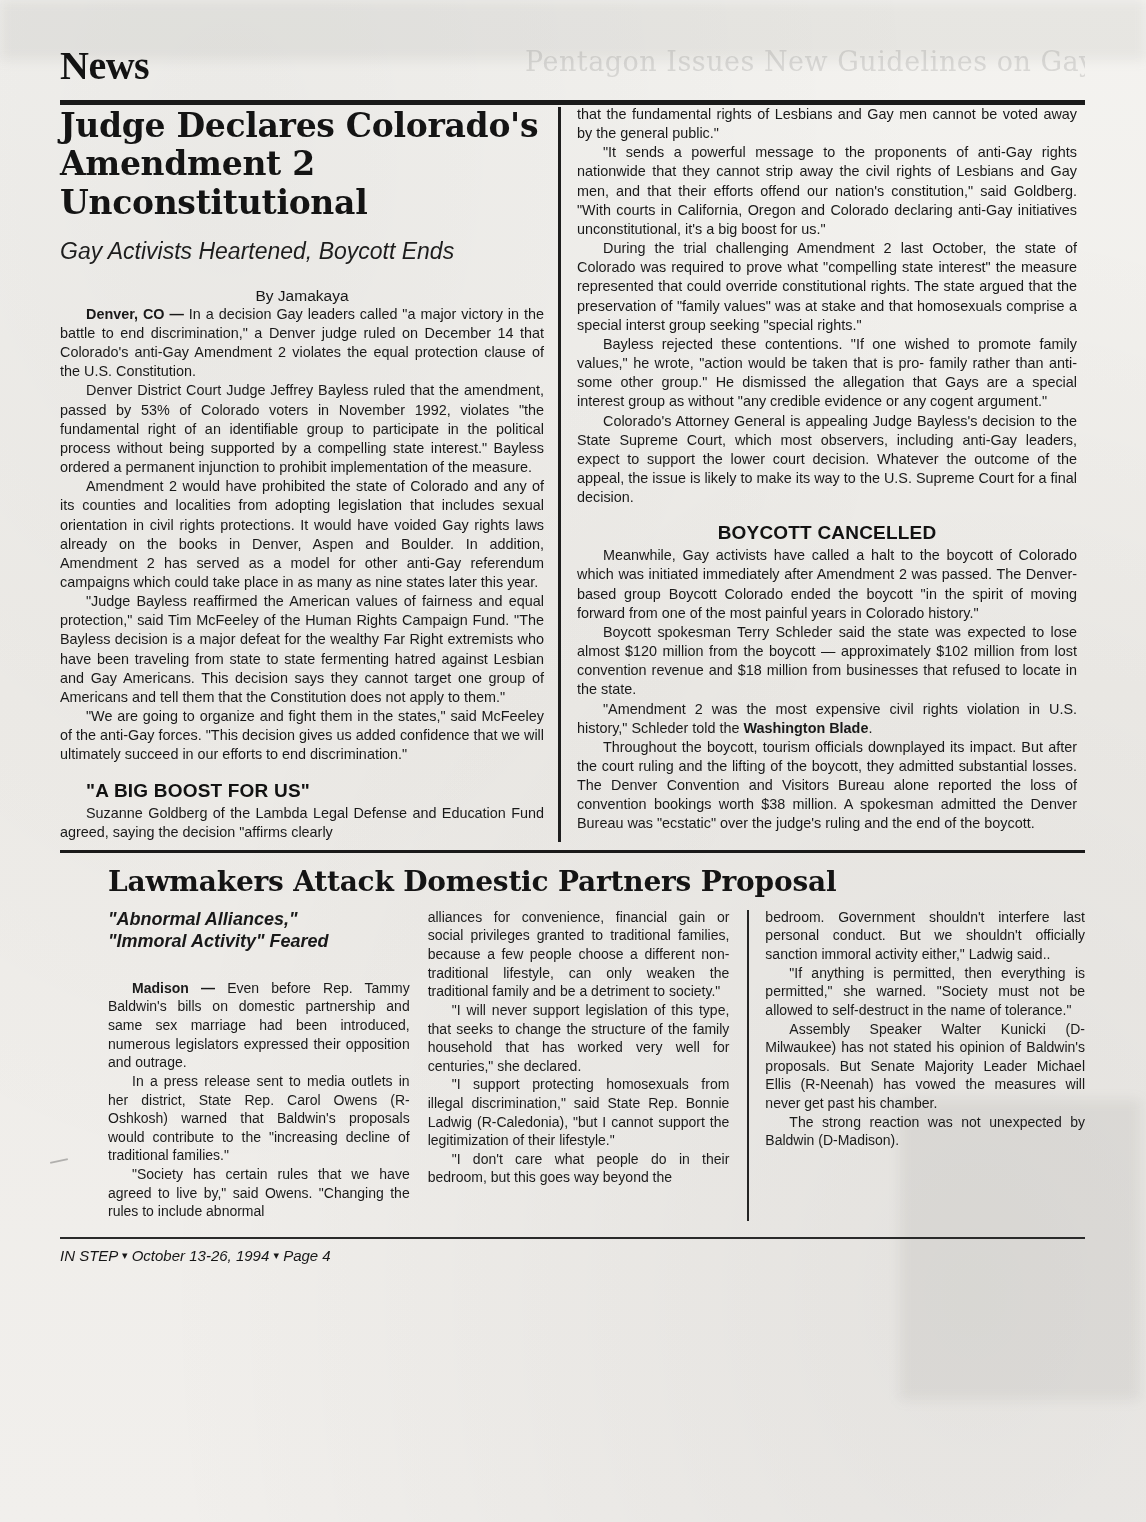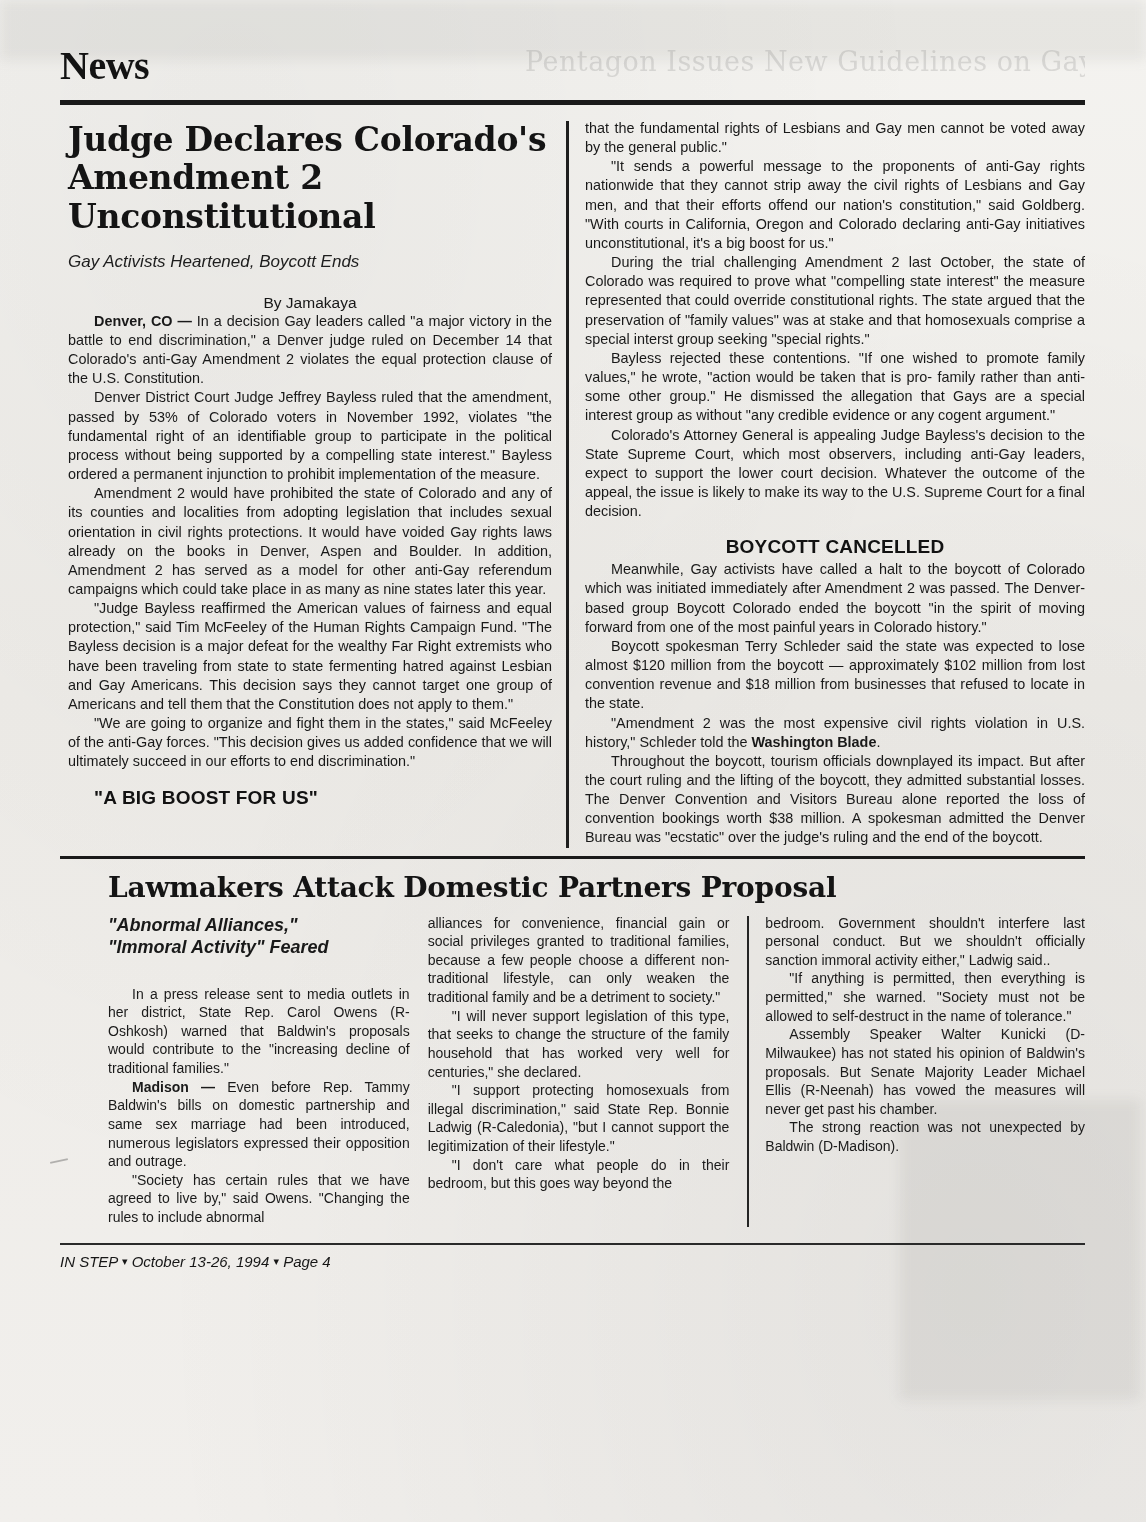--- a/index.html
+++ b/index.html
@@ -63,24 +63,22 @@
   }
   .rule-med {
     height: 3px;
     background: #1a1a1a;
     margin-top: 8px;
   }
 
   
   .story1 {
     position: relative;
-    margin-top: 14px;
     display: flex;
     gap: 0;
-    justify-content: flex-end;
   }
   .col-left {
     width: 498px;
     padding-right: 14px;
     box-sizing: border-box;
   }
   .vline {
     width: 3px;
     background: #1e1e1e;
     margin: 2px 16px 0 0;
@@ -95,21 +93,21 @@
     font-weight: bold;
     font-size: 33px;
     line-height: 1.16;
     margin: 2px 0 0 0;
     color: #141414;
     letter-spacing: -0.3px;
   }
   .subhead {
     font-family: "Liberation Sans", sans-serif;
     font-style: italic;
-    font-size: 17px;
+    font-size: 23px;
     margin-top: 16px;
     color: #1d1d1d;
   }
   .byline {
     text-align: center;
     font-size: 15.5px;
     margin-top: 22px;
     color: #171717;
   }
   p.body {
@@ -236,20 +234,21 @@
         <p class="body first">
           <span class="lead-in">Denver, CO —</span>
           <span>In a decision Gay leaders called "a major victory in the battle to end discrimination," a Denver judge ruled on December 14 that Colorado's anti-Gay Amendment 2 violates the equal protection clause of the U.S. Constitution.</span>
         </p>
         <p class="body">Denver District Court Judge Jeffrey Bayless ruled that the amendment, passed by 53% of Colorado voters in November 1992, violates "the fundamental right of an identifiable group to participate in the political process without being supported by a compelling state interest." Bayless ordered a permanent injunction to prohibit implementation of the measure.</p>
         <p class="body">Amendment 2 would have prohibited the state of Colorado and any of its counties and localities from adopting legislation that includes sexual orientation in civil rights protections. It would have voided Gay rights laws already on the books in Denver, Aspen and Boulder. In addition, Amendment 2 has served as a model for other anti-Gay referendum campaigns which could take place in as many as nine states later this year.</p>
         <p class="body">"Judge Bayless reaffirmed the American values of fairness and equal protection," said Tim McFeeley of the Human Rights Campaign Fund. "The Bayless decision is a major defeat for the wealthy Far Right extremists who have been traveling from state to state fermenting hatred against Lesbian and Gay Americans. This decision says they cannot target one group of Americans and tell them that the Constitution does not apply to them."</p>
         <p class="body">"We are going to organize and fight them in the states," said McFeeley of the anti-Gay forces. "This decision gives us added confidence that we will ultimately succeed in our efforts to end discrimination."</p>
 
         <div class="subsec left">"A BIG BOOST FOR US"</div>
+        <p class="body">Suzanne Goldberg of the Lambda Legal Defense and Education Fund agreed, saying the decision "affirms clearly</p>
       </div>
 
       <div class="vline"></div>
 
       <div class="col-right">
         <p class="body" style="text-indent:0;">that the fundamental rights of Lesbians and Gay men cannot be voted away by the general public."</p>
         <p class="body">"It sends a powerful message to the proponents of anti-Gay rights nationwide that they cannot strip away the civil rights of Lesbians and Gay men, and that their efforts offend our nation's constitution," said Goldberg. "With courts in California, Oregon and Colorado declaring anti-Gay initiatives unconstitutional, it's a big boost for us."</p>
         <p class="body">During the trial challenging Amendment 2 last October, the state of Colorado was required to prove what "compelling state interest" the measure represented that could override constitutional rights. The state argued that the preservation of "family values" was at stake and that homosexuals comprise a special interst group seeking "special rights."</p>
         <p class="body">Bayless rejected these contentions. "If one wished to promote family values," he wrote, "action would be taken that is pro- family rather than anti- some other group." He dismissed the allegation that Gays are a special interest group as without "any credible evidence or any cogent argument."</p>
         <p class="body">Colorado's Attorney General is appealing Judge Bayless's decision to the State Supreme Court, which most observers, including anti-Gay leaders, expect to support the lower court decision. Whatever the outcome of the appeal, the issue is likely to make its way to the U.S. Supreme Court for a final decision.</p>
@@ -269,25 +268,25 @@
 
     <div class="story2">
       <h2 class="headline2">Lawmakers Attack Domestic Partners Proposal</h2>
 
       <div class="cols3">
         <div class="c3">
           <div class="deck2">
             <div>"Abnormal Alliances,"</div>
             <div>"Immoral Activity" Feared</div>
           </div>
-          <p class="body2">In a press release sent to media outlets in her district, State Rep. Carol Owens (R-Oshkosh) warned that Baldwin's proposals would contribute to the "increasing decline of traditional families."</p>
           <p class="body2">
             <span class="lead-in">Madison —</span>
             <span>Even before Rep. Tammy Baldwin's bills on domestic partnership and same sex marriage had been introduced, numerous legislators expressed their opposition and outrage.</span>
           </p>
+          <p class="body2">In a press release sent to media outlets in her district, State Rep. Carol Owens (R-Oshkosh) warned that Baldwin's proposals would contribute to the "increasing decline of traditional families."</p>
           <p class="body2">"Society has certain rules that we have agreed to live by," said Owens. "Changing the rules to include abnormal</p>
         </div>
 
         <div class="c3">
           <p class="body2" style="text-indent:0;">alliances for convenience, financial gain or social privileges granted to traditional families, because a few people choose a different non-traditional lifestyle, can only weaken the traditional family and be a detriment to society."</p>
           <p class="body2">"I will never support legislation of this type, that seeks to change the structure of the family household that has worked very well for centuries," she declared.</p>
           <p class="body2">"I support protecting homosexuals from illegal discrimination," said State Rep. Bonnie Ladwig (R-Caledonia), "but I cannot support the legitimization of their lifestyle."</p>
           <p class="body2">"I don't care what people do in their bedroom, but this goes way beyond the</p>
         </div>
 

